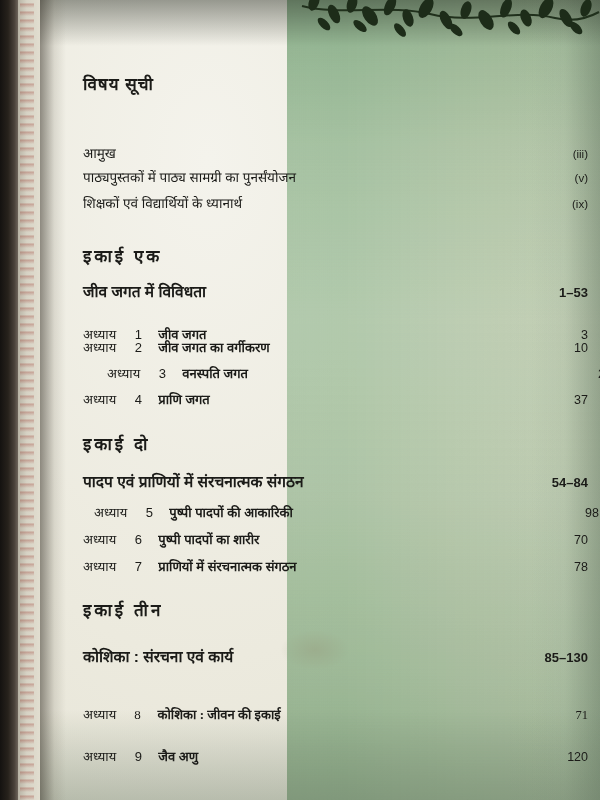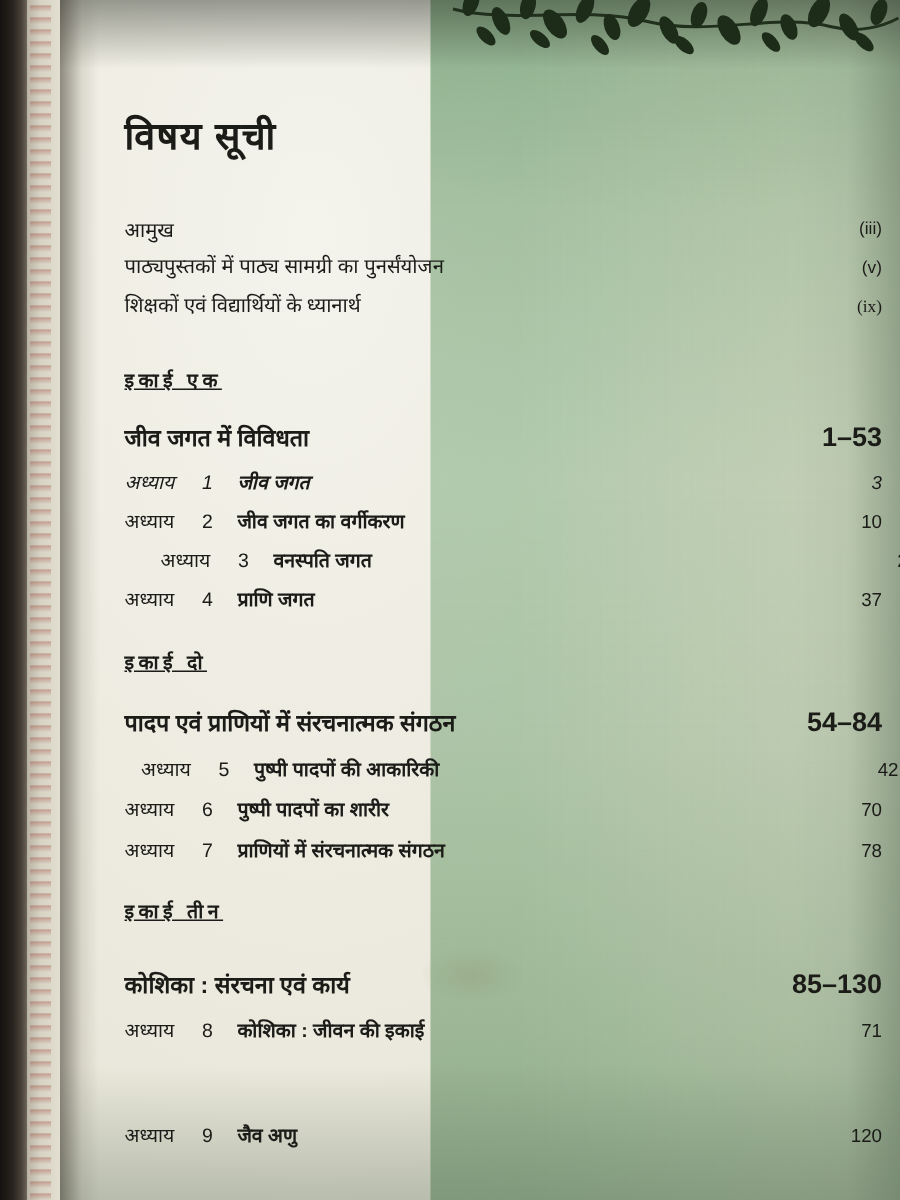--- a/index.html
+++ b/index.html
@@ -130,21 +130,21 @@
   .content {
     position: absolute;
     left: 40px; top: 0;
     width: 560px; height: 800px;
     z-index: 7;
     color: #1b1b18;
   }
   .toc-title {
     position: absolute;
     left: 43px; top: 72px;
-    font-size: 25px;
+    font-size: 17px;
     font-weight: bold;
     letter-spacing: 1px;
     font-family: "Liberation Sans", sans-serif;
   }
 
   .row {
     position: absolute;
     left: 43px;
     width: 505px;
     display: flex;
@@ -154,31 +154,30 @@
   }
   .row .lbl { white-space: nowrap; }
   .row .pg  { white-space: nowrap; text-align: right; }
 
   .front { font-size: 13.5px; }
   .front .pg { font-size: 11.5px; }
 
   .unit-head {
     position: absolute;
     left: 43px;
-    font-size: 13px;
+    font-size: 17px;
     font-weight: bold;
     letter-spacing: 3px;
     font-family: "Liberation Sans", sans-serif;
-    text-decoration: underline;
   }
   .unit-title {
     font-size: 15.5px;
     font-weight: bold;
   }
-  .unit-title .pg { font-weight: bold; font-size: 18px; }
+  .unit-title .pg { font-weight: bold; font-size: 13px; }
 
   .chapter { font-size: 13px; }
   .chapter .pg { font-size: 12.5px; }
   .chapter .num { display: inline-block; min-width: 20px; }
   .chapter .ch-word { display: inline-block; min-width: 48px; }
   .chapter .ch-name { font-weight: bold; }
 
   .blur-soft { filter: blur(.18px); }
 </style>
 </head>
@@ -221,39 +220,39 @@
   <div class="green-wash2"></div>
   <div class="edge-dark-right"></div>
   <div class="edge-dark-bottom"></div>
   <div class="edge-dark-top"></div>
   <div class="smudge"></div>
 
   <div class="content blur-soft">
 
     <div class="toc-title">विषय सूची</div>
 
-    <div class="row front" style="top:144px;align-items:center;">
+    <div class="row front" style="top:144px;">
       <span class="lbl">आमुख</span>
       <span class="pg">(iii)</span>
     </div>
     <div class="row front" style="top:168px;">
       <span class="lbl">पाठ्यपुस्तकों में पाठ्य सामग्री का पुनर्संयोजन</span>
       <span class="pg">(v)</span>
     </div>
-    <div class="row front" style="top:194px;font-family:Liberation Serif, serif;">
+    <div class="row front" style="top:194px;">
       <span class="lbl">शिक्षकों एवं विद्यार्थियों के ध्यानार्थ</span>
       <span class="pg">(ix)</span>
     </div>
 
     <div class="unit-head" style="top:244px;">इकाई  एक</div>
     <div class="row unit-title" style="top:280px;">
       <span class="lbl">जीव जगत में विविधता</span>
       <span class="pg">1–53</span>
     </div>
-    <div class="row chapter" style="top:312px;font-style:italic;">
+    <div class="row chapter" style="top:325px;">
       <span class="lbl">
         <span class="ch-word">अध्याय</span>
         <span class="num">1</span>
         <span class="ch-name">जीव जगत</span>
       </span>
       <span class="pg">3</span>
     </div>
     <div class="row chapter" style="top:338px;">
       <span class="lbl">
         <span class="ch-word">अध्याय</span>
@@ -283,21 +282,21 @@
     <div class="row unit-title" style="top:470px;">
       <span class="lbl">पादप एवं प्राणियों में संरचनात्मक संगठन</span>
       <span class="pg">54–84</span>
     </div>
     <div class="row chapter" style="top:503px;margin-left:11px;">
       <span class="lbl">
         <span class="ch-word">अध्याय</span>
         <span class="num">5</span>
         <span class="ch-name">पुष्पी पादपों की आकारिकी</span>
       </span>
-      <span class="pg">42</span>
+      <span class="pg">98</span>
     </div>
     <div class="row chapter" style="top:530px;">
       <span class="lbl">
         <span class="ch-word">अध्याय</span>
         <span class="num">6</span>
         <span class="ch-name">पुष्पी पादपों का शारीर</span>
       </span>
       <span class="pg">70</span>
     </div>
     <div class="row chapter" style="top:557px;">
@@ -307,21 +306,21 @@
         <span class="ch-name">प्राणियों में संरचनात्मक संगठन</span>
       </span>
       <span class="pg">78</span>
     </div>
 
     <div class="unit-head" style="top:598px;">इकाई  तीन</div>
     <div class="row unit-title" style="top:645px;">
       <span class="lbl">कोशिका : संरचना एवं कार्य</span>
       <span class="pg">85–130</span>
     </div>
-    <div class="row chapter" style="top:677px;">
+    <div class="row chapter" style="top:705px;font-family:Liberation Serif, serif;">
       <span class="lbl">
         <span class="ch-word">अध्याय</span>
         <span class="num">8</span>
         <span class="ch-name">कोशिका : जीवन की इकाई</span>
       </span>
       <span class="pg">71</span>
     </div>
     <div class="row chapter" style="top:704px;margin-top:43px;">
       <span class="lbl">
         <span class="ch-word">अध्याय</span>

